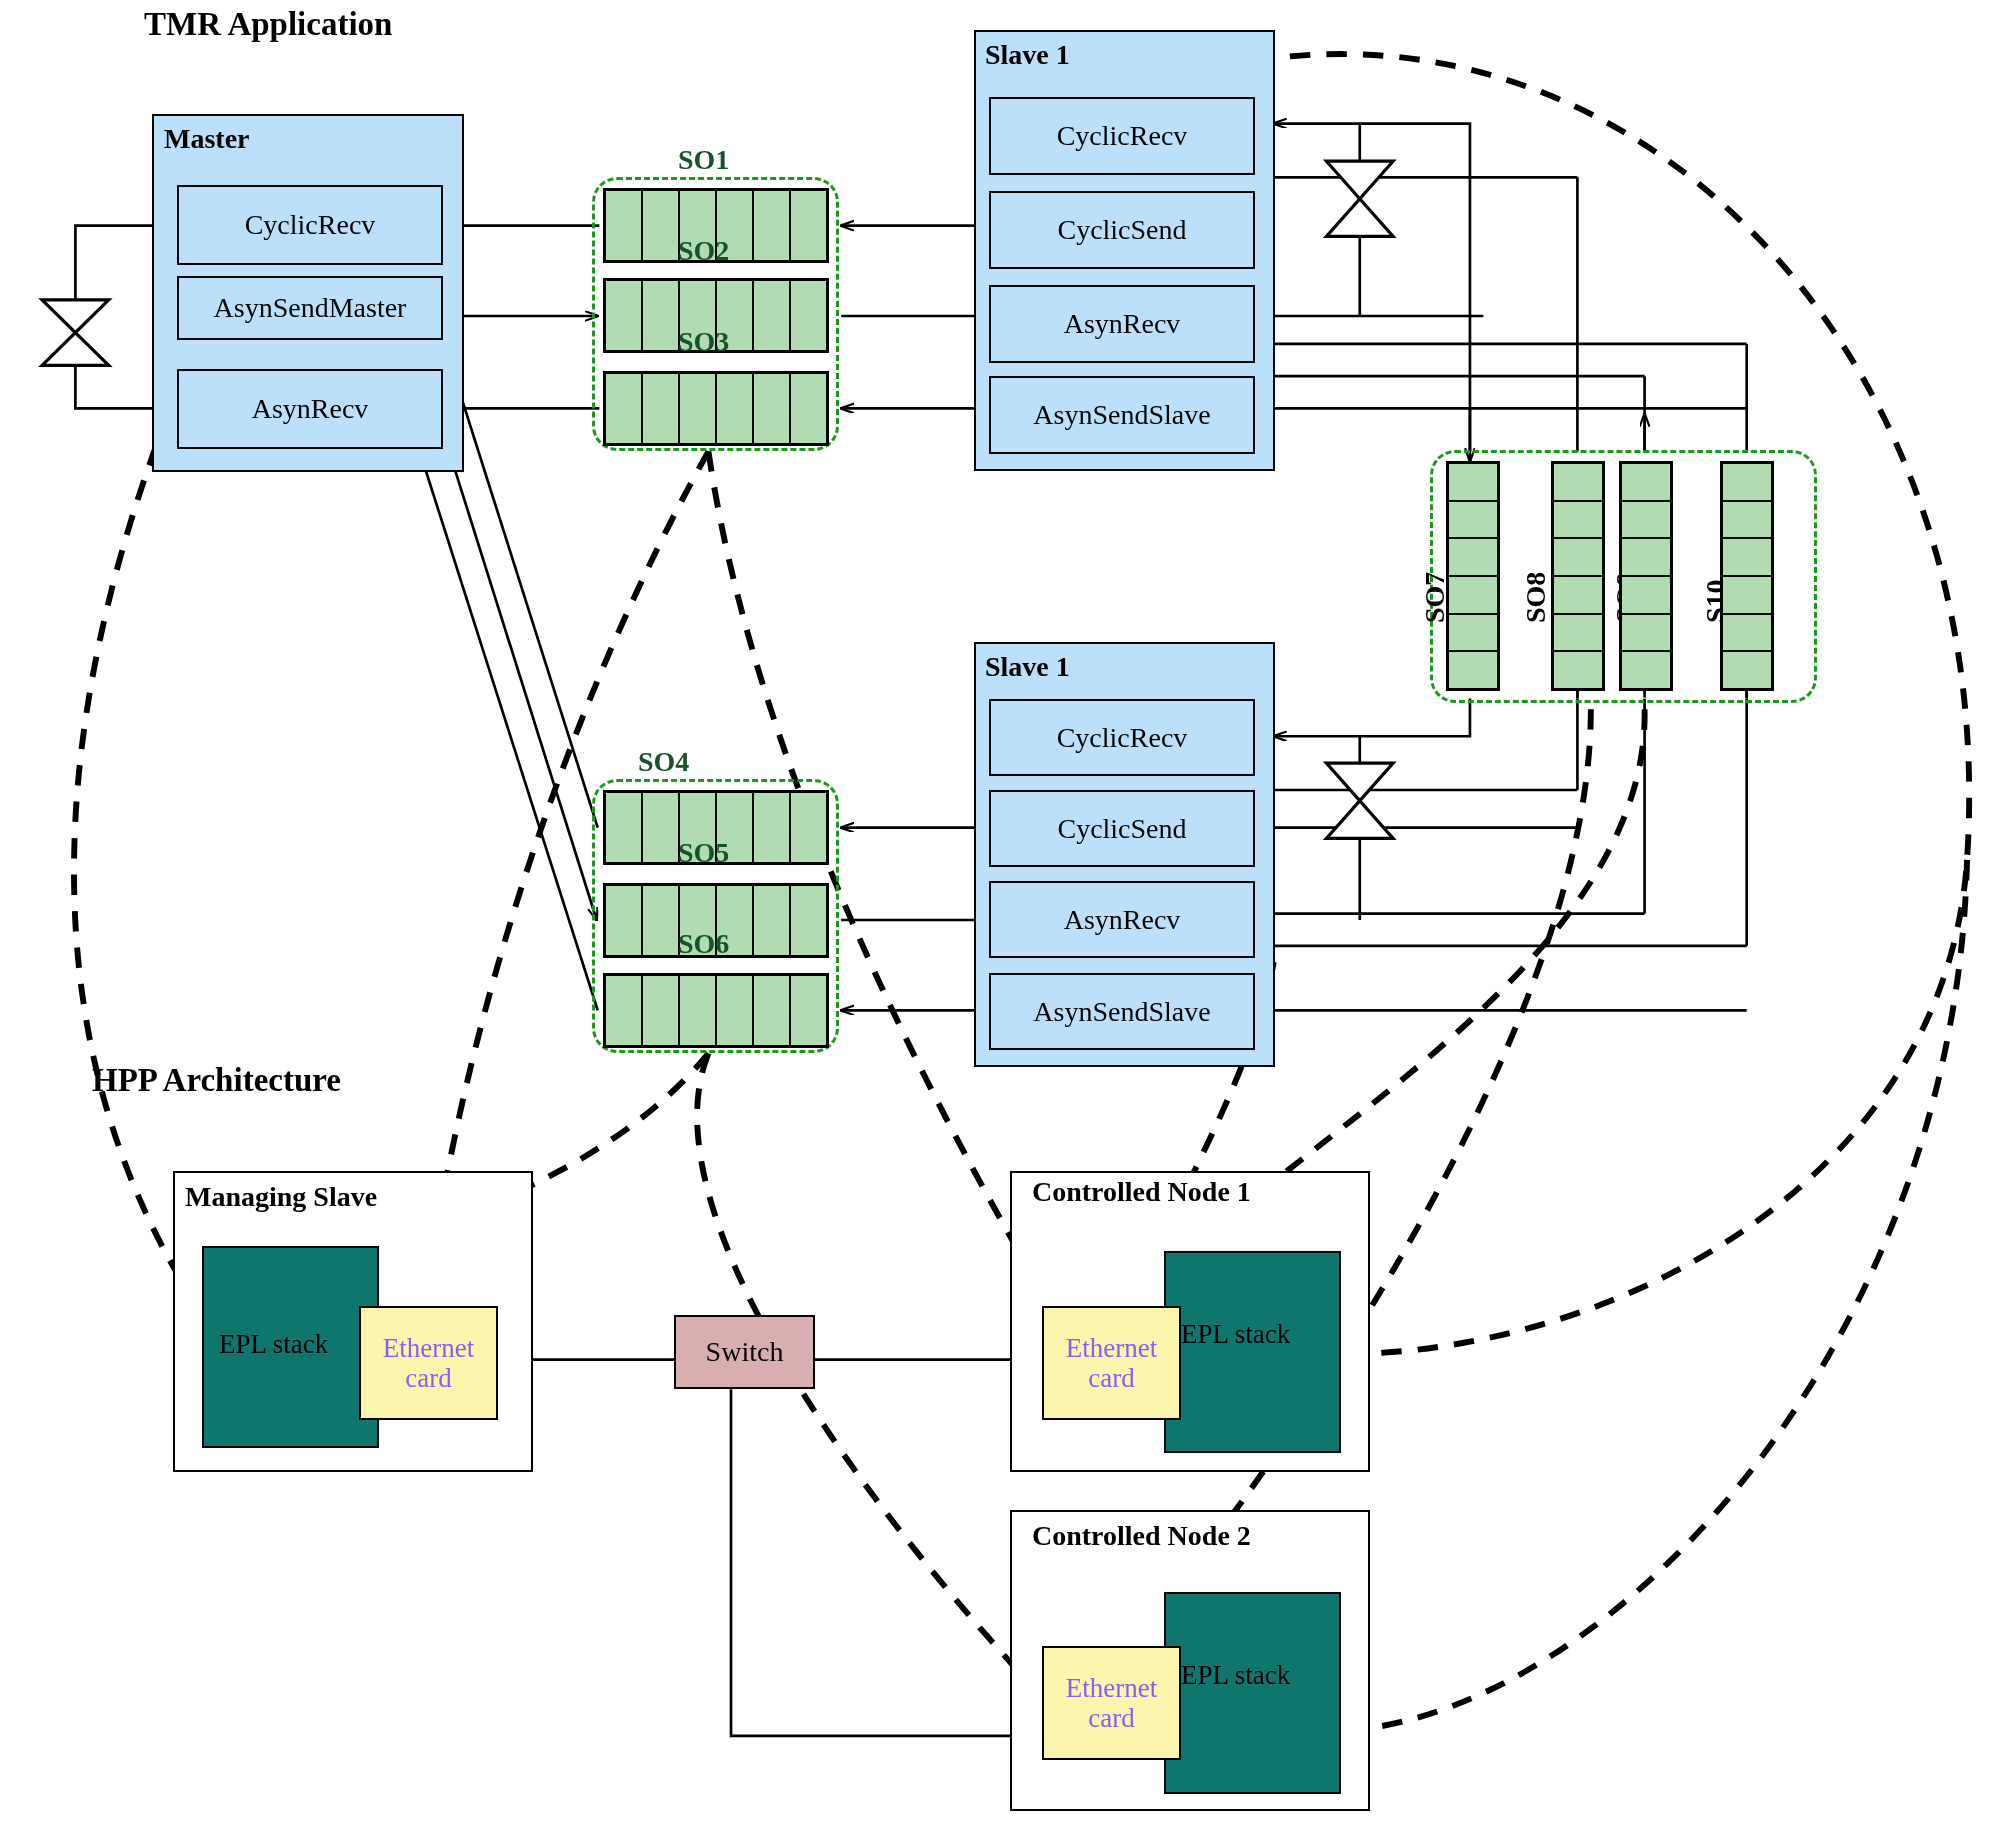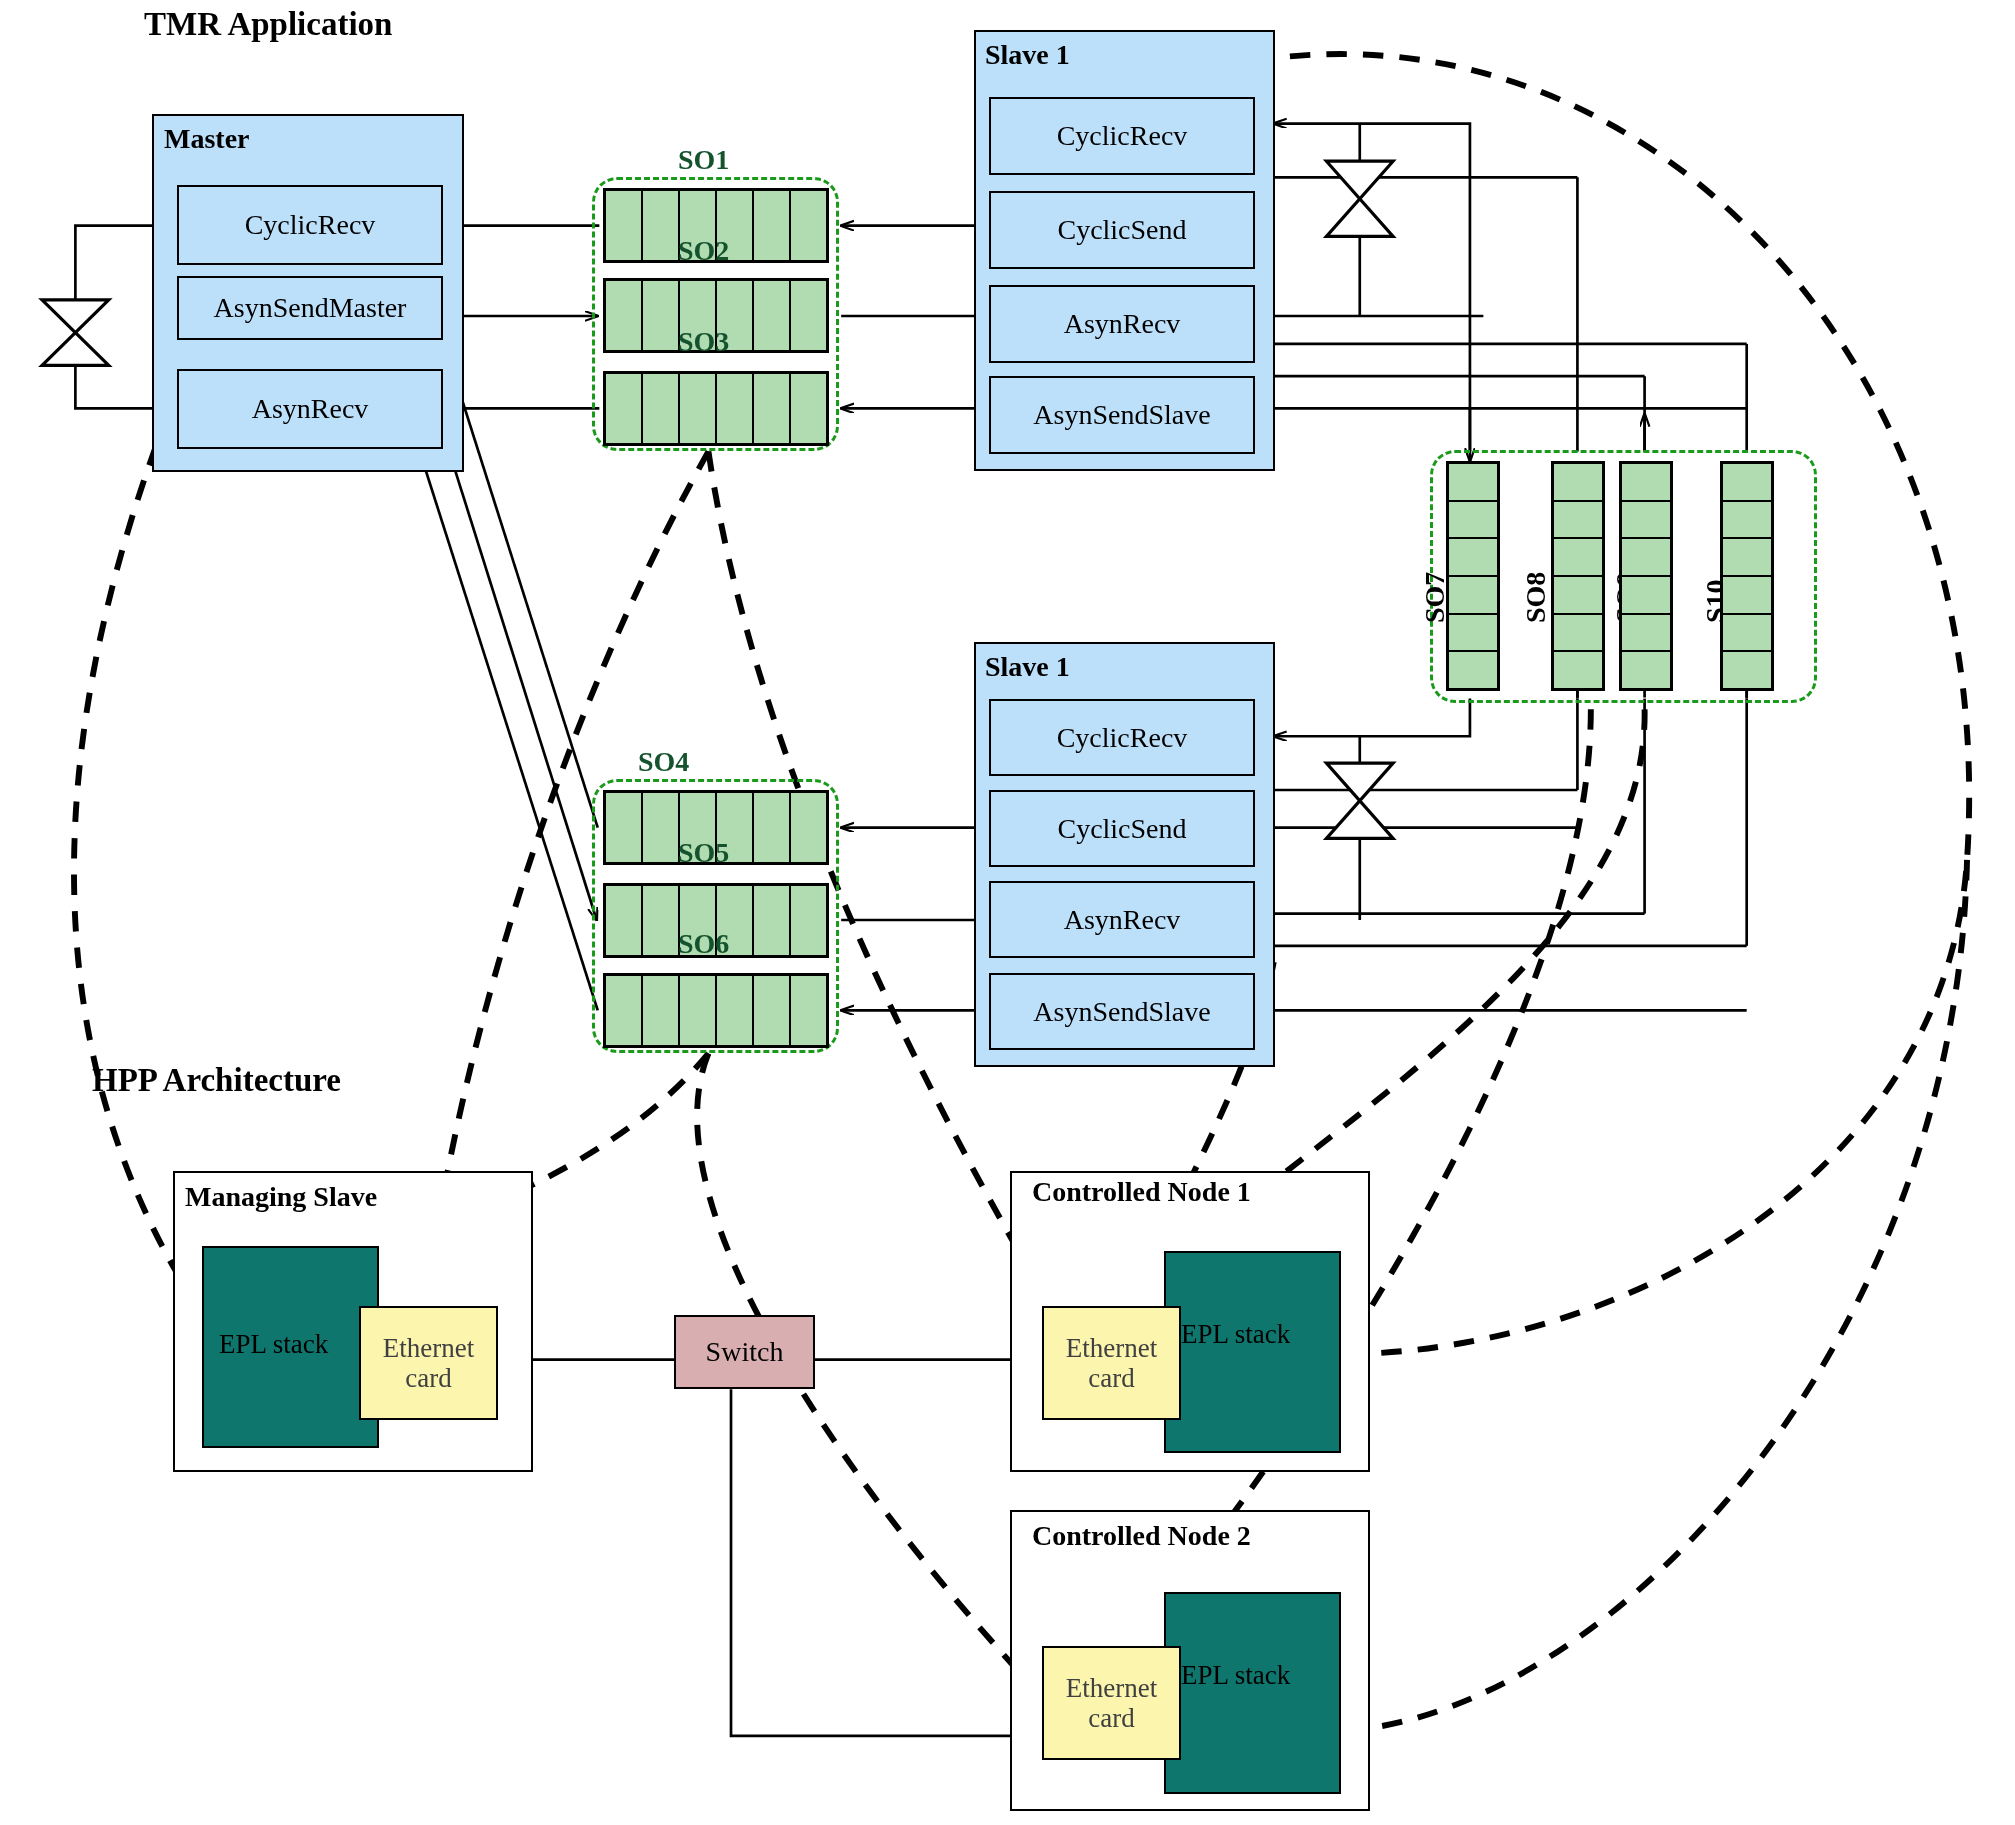--- a/index.html
+++ b/index.html
@@ -9,21 +9,21 @@
   .ttl{position:absolute;font-weight:bold;font-size:33px;color:#000;white-space:nowrap;}
   .boxlbl{position:absolute;font-weight:bold;font-size:28px;color:#000;white-space:nowrap;}
   .bigblue{position:absolute;background:#bde0fa;border:2.7px solid #000;box-sizing:border-box;}
   .innerbox{position:absolute;background:#bde0fa;border:2.7px solid #000;box-sizing:border-box;
             display:flex;align-items:center;justify-content:center;font-size:28px;color:#000;}
   .nodebox{position:absolute;background:#fff;border:2.7px solid #000;box-sizing:border-box;}
   .eplstack{position:absolute;background:#0f766e;border:2.7px solid #000;box-sizing:border-box;
             font-size:27px;color:#000;}
   .ethcard{position:absolute;background:#fbf5ae;border:2.7px solid #000;box-sizing:border-box;
            display:flex;align-items:center;justify-content:center;text-align:center;
-           font-size:27px;line-height:1.12;color:#404040;}
+           font-size:27px;line-height:1.12;color:#8b5cf6;}
   .switchbox{position:absolute;background:#d8aeb0;border:2.7px solid #000;box-sizing:border-box;
              display:flex;align-items:center;justify-content:center;font-size:28px;color:#000;}
   .sogroup{position:absolute;border:3.2px dashed #1a9a1a;border-radius:25px;box-sizing:border-box;}
   .queueH{position:absolute;display:flex;border:3.2px solid #000;box-sizing:border-box;background:#b1dbb1;}
   .queueH > i{flex:1 1 0;border-right:2.7px solid #000;display:block;}
   .queueH > i:last-child{border-right:none;}
   .queueV{position:absolute;display:flex;flex-direction:column;border:3.2px solid #000;box-sizing:border-box;background:#b1dbb1;}
   .queueV > i{flex:1 1 0;border-bottom:2.7px solid #000;display:block;}
   .queueV > i:last-child{border-bottom:none;}
   .solabel{position:absolute;font-weight:bold;font-size:28px;color:#14532d;white-space:nowrap;}

